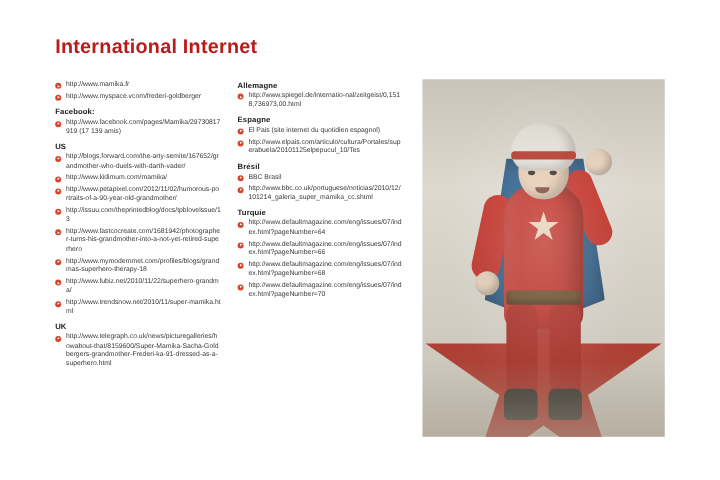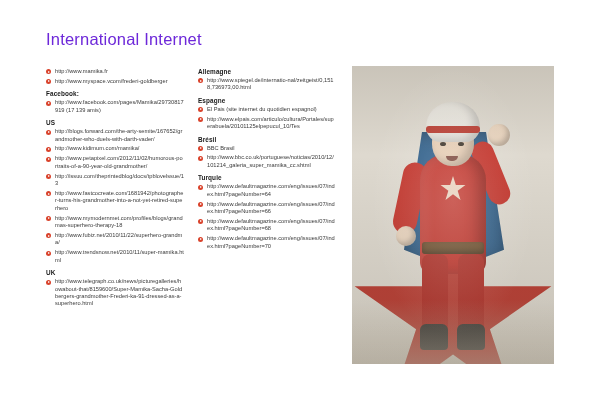--- a/index.html
+++ b/index.html
@@ -20,23 +20,23 @@
     left: 0; top: 0;
     width: 600px;
     height: 400px;
     background: #ffffff;
   }
   .title {
     position: absolute;
     left: 46px;
     top: 30px;
     font-size: 16.5px;
-    font-weight: 400;
+    font-weight: 700;
     letter-spacing: 0.2px;
-    color: #6d28d9;
+    color: #b91c1c;
   }
   .columns {
     position: absolute;
     left: 46px;
     top: 68px;
     width: 290px;
     height: 300px;
   }
   .col {
     position: absolute;

